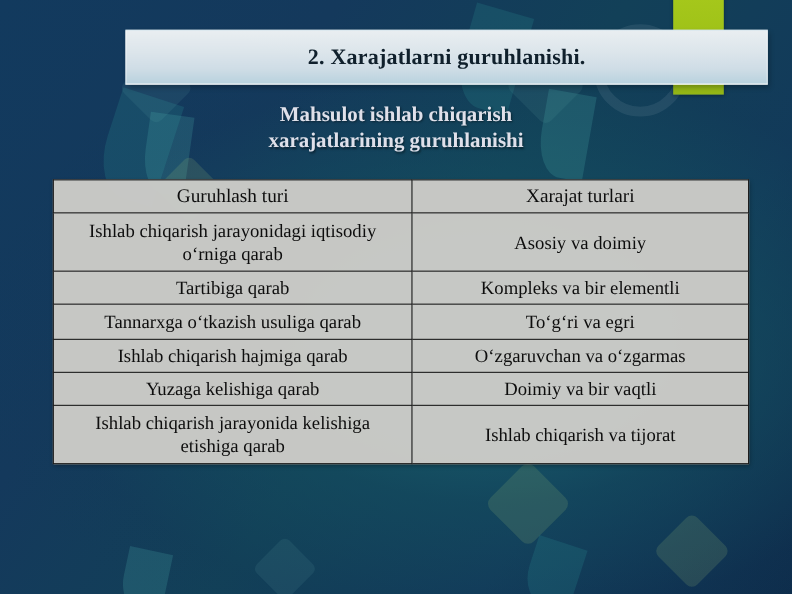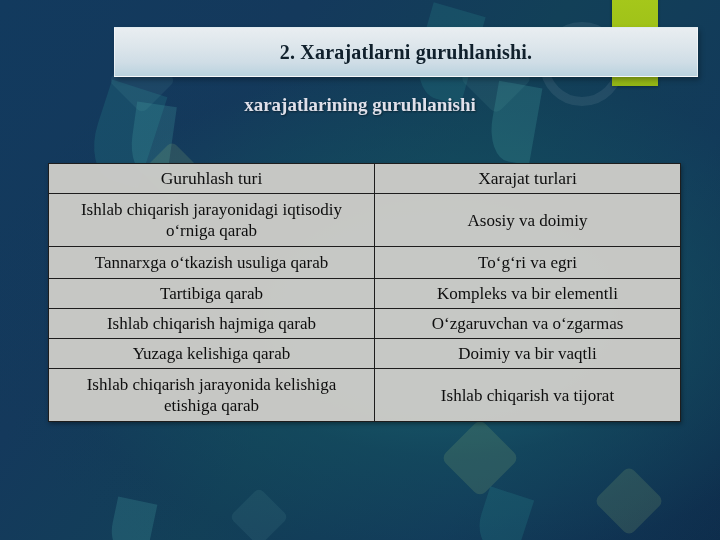--- a/index.html
+++ b/index.html
@@ -152,46 +152,47 @@
     <div class="leaf dia pale" style="left:604px; top:476px; width:50px;  height:50px;  transform:rotate(45deg);"></div>
   </div>
 
   <div id="accent-block"></div>
 
   <div id="title-banner">
     <span id="title-text">2. Xarajatlarni guruhlanishi.</span>
   </div>
 
   <div id="subtitle">
+    <span class="ln">Mahsulot ishlab chiqarish</span>
     <span class="ln">xarajatlarining guruhlanishi</span>
   </div>
 
   <table id="content-table">
     <colgroup>
         <col class="c1">
         <col class="c2">
       </colgroup>
     <tbody>
       <tr class="header">
         <td>Guruhlash turi</td>
         <td>Xarajat turlari</td>
       </tr>
       <tr>
         <td class="two-line">Ishlab chiqarish jarayonidagi iqtisodiy oʻrniga qarab</td>
         <td>Asosiy va doimiy</td>
       </tr>
       <tr>
+        <td>Tartibiga qarab</td>
+        <td>Kompleks va bir elementli</td>
+      </tr>
+      <tr>
         <td class="two-line">Tannarxga oʻtkazish usuliga qarab</td>
         <td>Toʻgʻri va egri</td>
       </tr>
       <tr>
-        <td>Tartibiga qarab</td>
-        <td>Kompleks va bir elementli</td>
-      </tr>
-      <tr>
         <td>Ishlab chiqarish hajmiga qarab</td>
         <td>Oʻzgaruvchan va oʻzgarmas</td>
       </tr>
       <tr>
         <td>Yuzaga kelishiga qarab</td>
         <td>Doimiy va bir vaqtli</td>
       </tr>
       <tr>
         <td class="two-line">Ishlab chiqarish jarayonida kelishiga etishiga qarab</td>
         <td>Ishlab chiqarish va tijorat</td>

